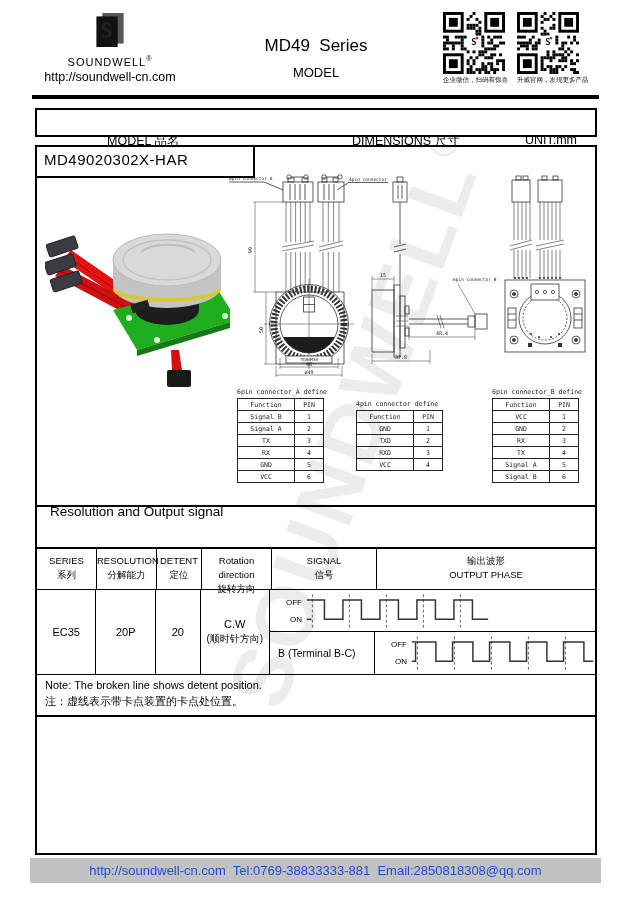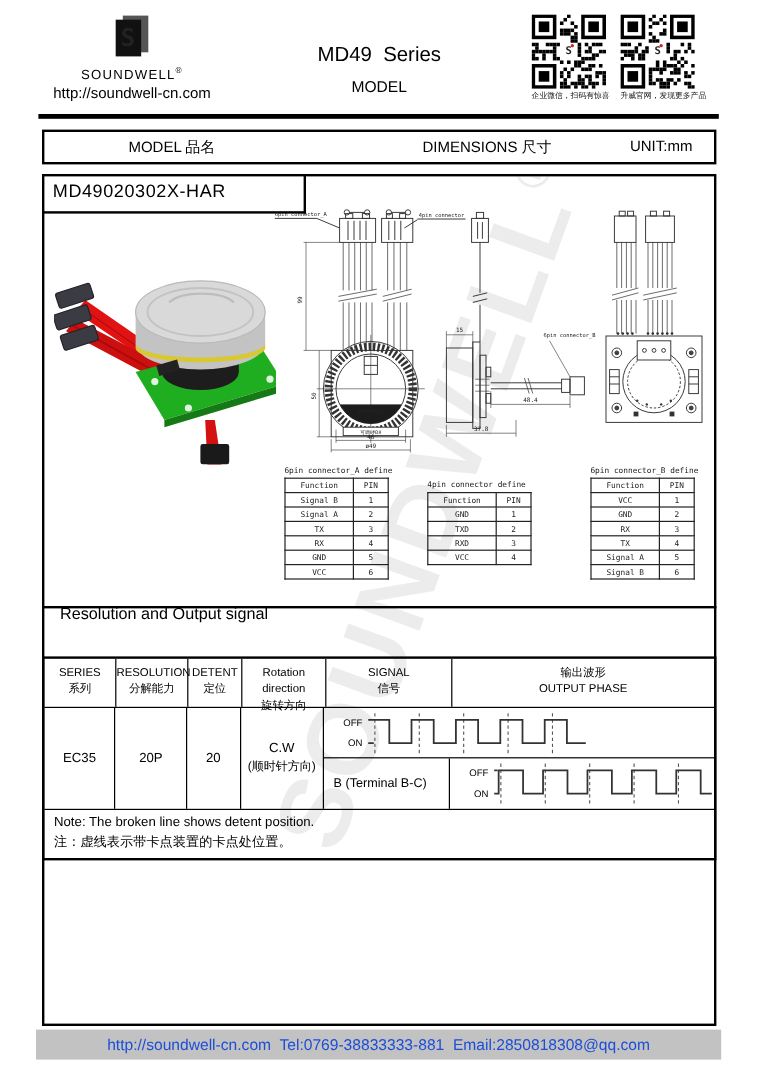--- a/index.html
+++ b/index.html
@@ -15,21 +15,21 @@
   .website{font-size:12.5px;margin-top:2px;}
   .title-block{left:216px;top:36px;width:200px;text-align:center;}
   .doc-title{font-size:17px;white-space:pre;}
   .doc-subtitle{font-size:13px;margin-top:9px;}
   .qr-box{top:12px;width:62px;}
   .qr-box svg{display:block;background:#fff;}
   .qr-caption{font-size:6.5px;white-space:nowrap;margin-top:2px;text-align:center;color:#111;}
   .top-rule{left:32px;top:95px;width:567px;height:4px;background:#000;}
   
   .info-bar{left:35px;top:108px;width:562px;height:29px;border:2px solid #000;box-sizing:border-box;}
-  .info-bar span{position:absolute;top:5px;font-size:12.5px;}
+  .info-bar span{position:absolute;top:23px;font-size:12.5px;}
   .info-model{left:70px;}
   .info-dims{left:315px;}
   .info-unit{right:18px;}
   
   .main-box{left:35px;top:145px;width:562px;height:710px;border:2px solid #000;box-sizing:border-box;}
   .model-cell{left:35px;top:145px;width:220px;height:33px;border-right:2px solid #000;border-bottom:2px solid #000;box-sizing:border-box;padding-left:40px;}
   .model-cell span{position:absolute;left:9px;top:6px;font-size:15px;letter-spacing:0.5px;}
   
   .wm-clip{left:37px;top:147px;width:558px;height:706px;overflow:hidden;pointer-events:none;}
   .watermark{position:absolute;left:30px;top:240px;width:570px;text-align:center;

